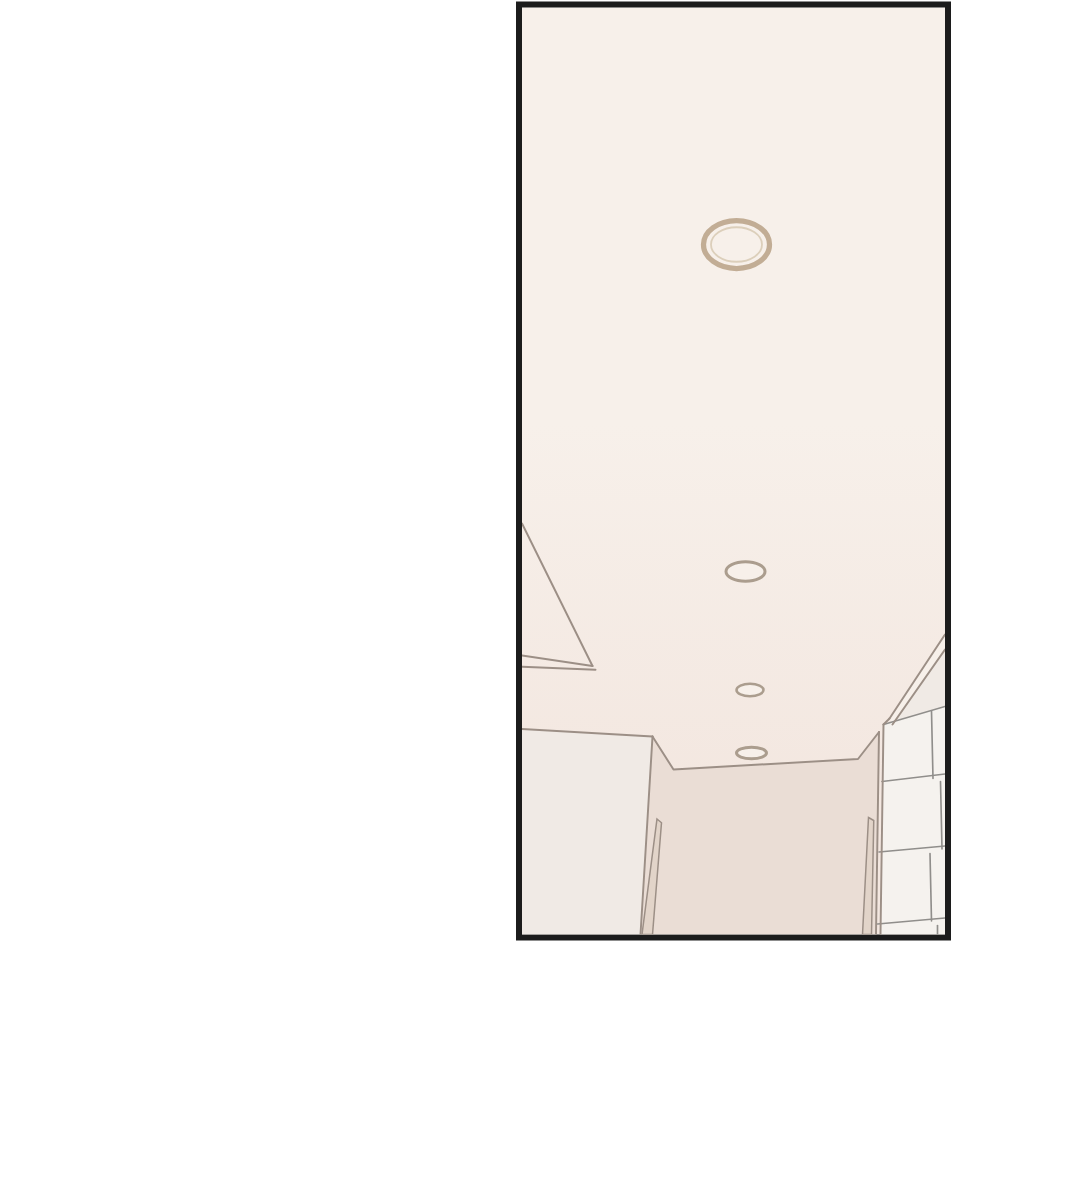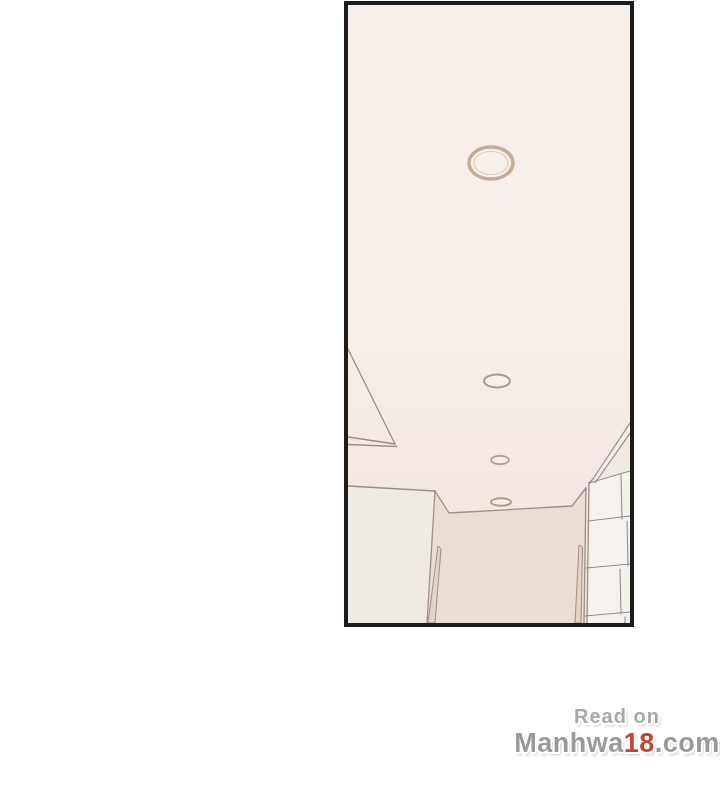--- a/index.html
+++ b/index.html
@@ -112,18 +112,14 @@
       <g>
         <ellipse class="ring-big" cx="491" cy="163" rx="22" ry="16"></ellipse>
         <ellipse class="ring-big-inner" cx="491" cy="163" rx="17" ry="11.5"></ellipse>
         <ellipse class="ring-small" cx="497" cy="381" rx="13" ry="6.5"></ellipse>
         <ellipse class="ring-tiny" cx="500" cy="460" rx="9" ry="4.2"></ellipse>
         <ellipse class="ring-small" cx="501" cy="502" rx="10" ry="3.8"></ellipse>
       </g>
     </svg>
   </div>
 
-  <div id="watermark">
-    <div class="wm-line1 wm-outline">Read on</div>
-    <div class="wm-line2 wm-outline"><span>Manhwa</span><span class="wm-18">18</span><span>.com</span></div>
-  </div>
 
 </div>
 
 </body></html>

